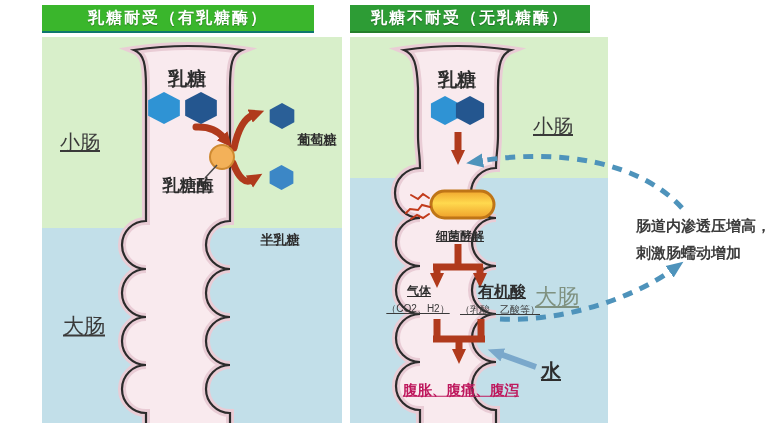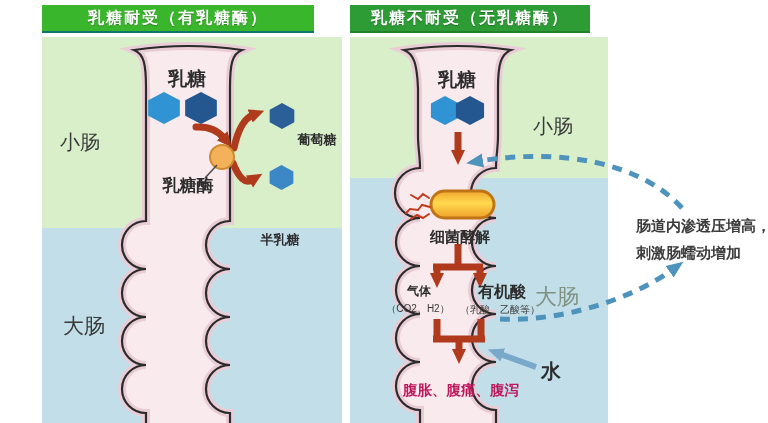--- a/index.html
+++ b/index.html
@@ -3,21 +3,21 @@
 <meta charset="utf-8">
 <style>
   html,body{margin:0;padding:0;}
   body{width:768px;height:423px;position:relative;background:#ffffff;overflow:hidden;
        font-family:"Liberation Sans","DejaVu Sans",sans-serif;}
   .abs{position:absolute;}
   .hdr{position:absolute;top:5px;height:26px;display:flex;align-items:center;justify-content:center;
        color:#fff;font-weight:bold;font-size:16px;letter-spacing:2px;
        text-shadow:0 1px 1px rgba(0,0,0,.3);}
   .lbl{position:absolute;transform:translate(-50%,-50%);white-space:nowrap;
-       font-weight:bold;color:#2d2d2d;line-height:1;}
+       font-weight:bold;color:#2d2d2d;line-height:1;text-decoration:underline;}
   .hex{position:absolute;clip-path:polygon(50% 0,94% 26%,94% 74%,50% 100%,6% 74%,6% 26%);}
   .ann{position:absolute;left:636px;top:212px;font-size:15px;font-weight:600;
        color:#3c3c3c;line-height:27px;white-space:nowrap;}
   svg{position:absolute;left:0;top:0;}
 </style>
 </head>
 <body>
 
 <div class="abs" style="left:42px;top:37px;width:300px;height:191px;background:#d8efca;"></div>
 <div class="abs" style="left:42px;top:228px;width:300px;height:195px;background:#c2dfe9;"></div>
@@ -125,21 +125,21 @@
 <div class="lbl" style="left:187px;top:78px;font-size:19px;">乳糖</div>
 <div class="lbl" style="left:188px;top:185px;font-size:17px;">乳糖酶</div>
 <div class="lbl" style="left:282px;top:139px;font-size:13px;margin-left:35px;">葡萄糖</div>
 <div class="lbl" style="left:280px;top:199px;font-size:13px;margin-top:40px;">半乳糖</div>
 <div class="lbl" style="left:80px;top:142px;font-size:20px;font-weight:normal;color:#3a3a3a;">小肠</div>
 <div class="lbl" style="left:84px;top:325px;font-size:21px;font-weight:normal;color:#3a3a3a;">大肠</div>
 
 <div class="lbl" style="left:457px;top:79px;font-size:19px;">乳糖</div>
 <div class="lbl" style="left:553px;top:126px;font-size:20px;font-weight:normal;color:#3a3a3a;">小肠</div>
 <div class="lbl" style="left:557px;top:297px;font-size:22px;font-weight:normal;color:#7f9180;">大肠</div>
-<div class="lbl" style="left:460px;top:236px;font-size:15px;">细菌酵解</div>
+<div class="lbl" style="left:460px;top:236px;font-size:12px;">细菌酵解</div>
 <div class="lbl" style="left:419px;top:291px;font-size:12px;">气体</div>
 <div class="lbl" style="left:418px;top:309px;font-size:10px;font-weight:normal;color:#3a3a3a;">（CO2、H2）</div>
 <div class="lbl" style="left:502px;top:292px;font-size:16px;">有机酸</div>
 <div class="lbl" style="left:500px;top:310px;font-size:10px;font-weight:normal;color:#3a3a3a;">（乳酸、乙酸等）</div>
 <div class="lbl" style="left:461px;top:390px;font-size:14.5px;color:#be185d;">腹胀、腹痛、腹泻</div>
 <div class="lbl" style="left:551px;top:371px;font-size:20px;">水</div>
 
 <div class="ann">
   <div>肠道内渗透压增高，</div>
   <div>刺激肠蠕动增加</div>

